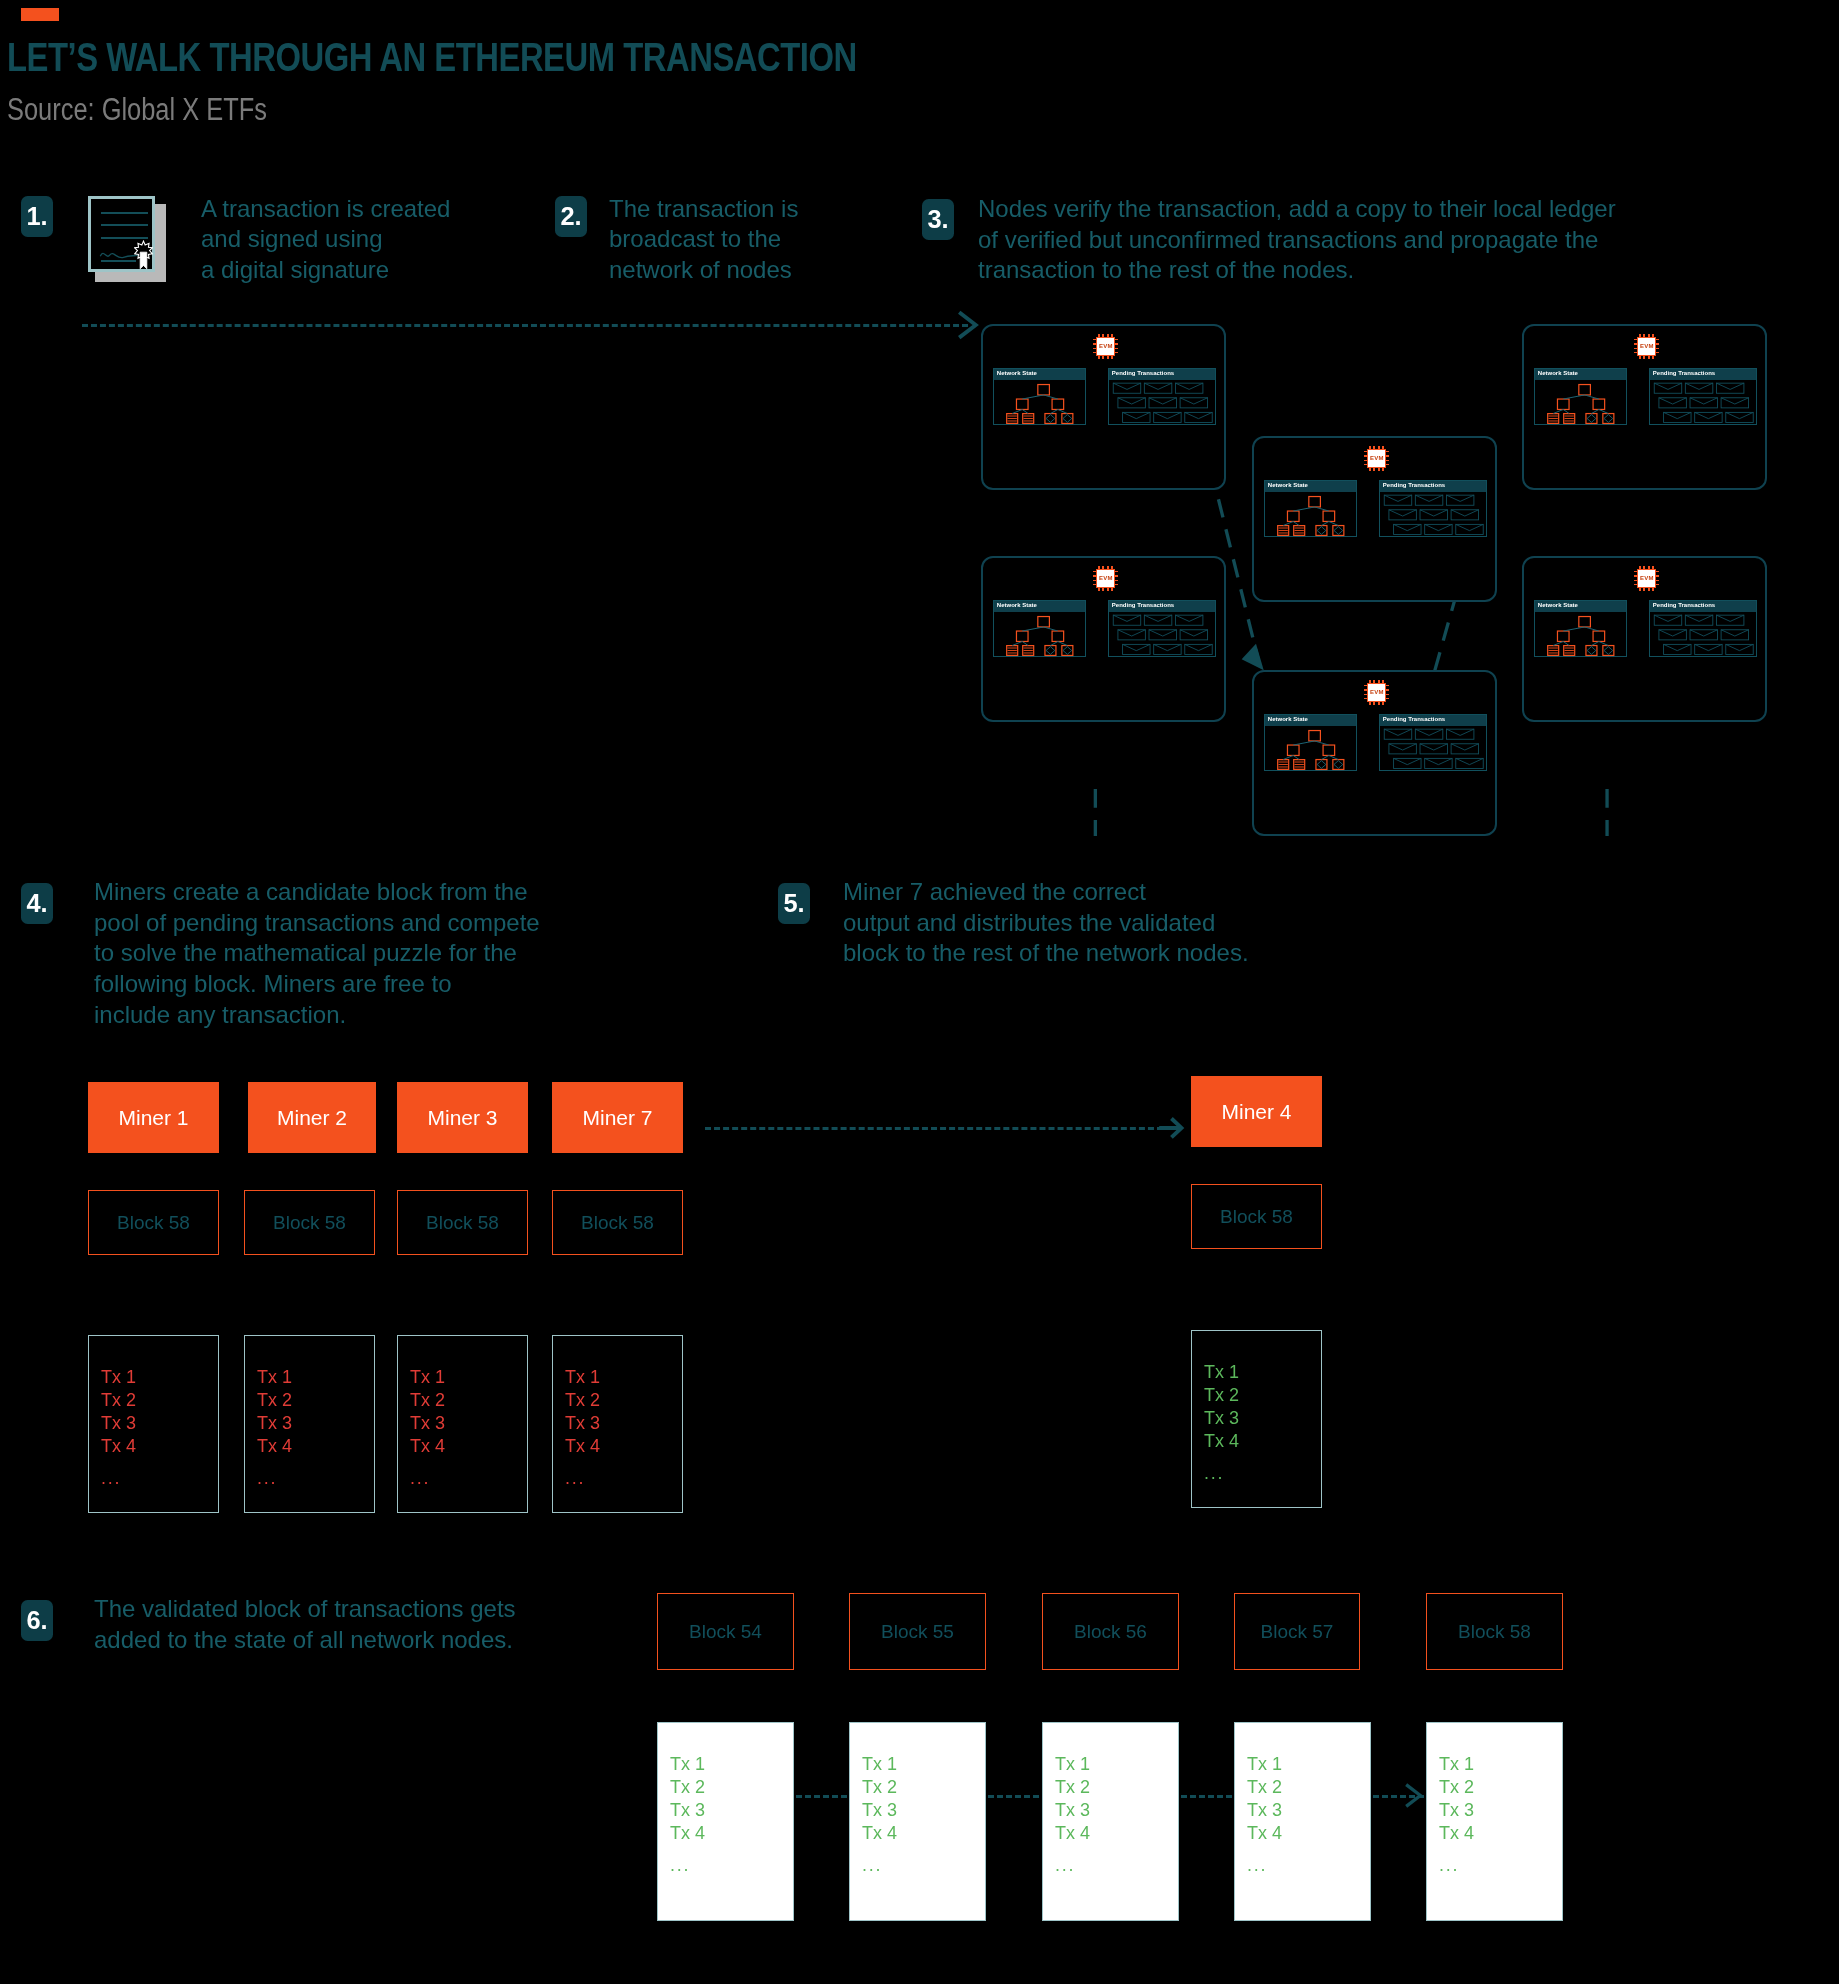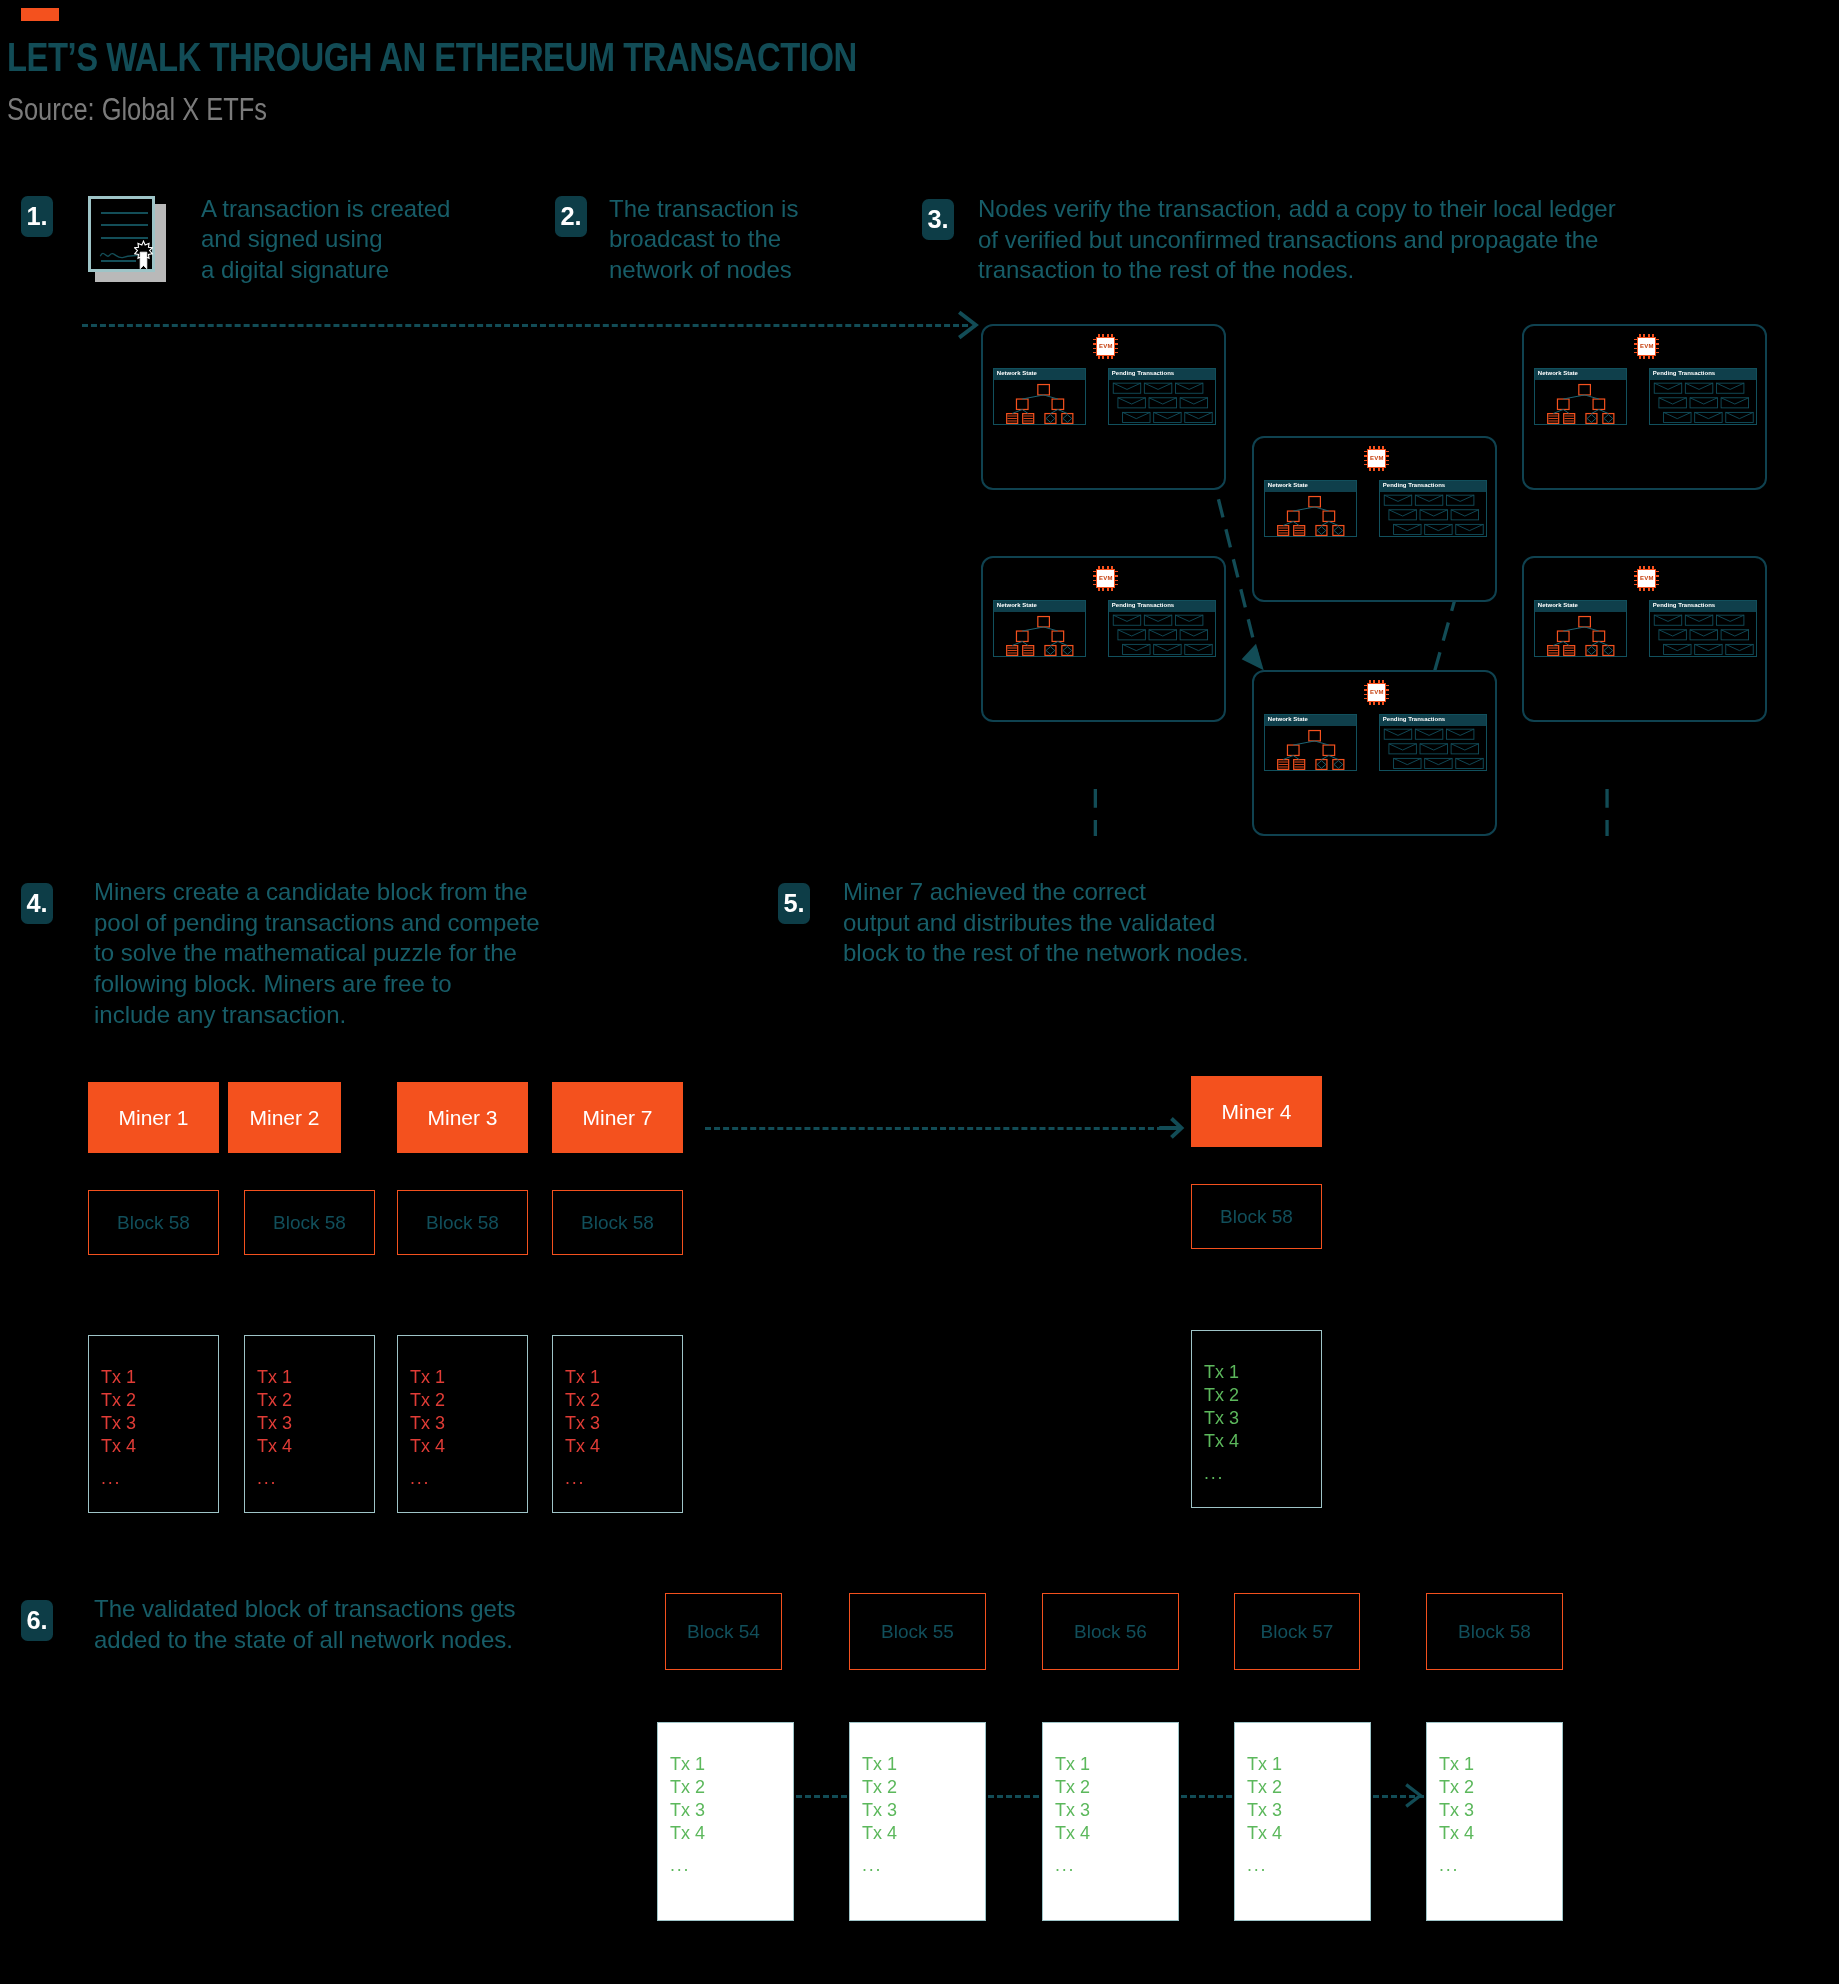--- a/index.html
+++ b/index.html
@@ -630,21 +630,21 @@
     <div class="block-box" style="left: 88px; top: 1190px; width: 131px; height: 65px;">
       <span>Block 58</span>
     </div>
     <div class="tx-box" style="left: 88px; top: 1308px; width: 131px; height: 178px;">
       <div style="color: rgb(224, 60, 54);">Tx 1</div>
       <div style="color: rgb(224, 60, 54);">Tx 2</div>
       <div style="color: rgb(224, 60, 54);">Tx 3</div>
       <div style="color: rgb(224, 60, 54);">Tx 4</div>
       <div class="ellipsis" style="color: rgb(224, 60, 54);">...</div>
     </div>
-    <div class="miner-head" style="left: 228px; top: 1082px; width: 113px; height: 71px;">
+    <div class="miner-head" style="left: 248px; top: 1082px; width: 128px; height: 71px;">
       <span>Miner 2</span>
     </div>
     <div class="block-box" style="left: 244px; top: 1190px; width: 131px; height: 65px;">
       <span>Block 58</span>
     </div>
     <div class="tx-box" style="left: 244px; top: 1308px; width: 131px; height: 178px;">
       <div style="color: rgb(224, 60, 54);">Tx 1</div>
       <div style="color: rgb(224, 60, 54);">Tx 2</div>
       <div style="color: rgb(224, 60, 54);">Tx 3</div>
       <div style="color: rgb(224, 60, 54);">Tx 4</div>
@@ -694,21 +694,21 @@
 <div class="dash-h" style="left:705px;top:1127px;width:458px;"></div>
 <svg class="abs" style="left:1158px;top:1114px;" width="28" height="29" viewBox="0 0 50 52">
   <path d="M2,25 L40,25 M24,8 L42,25 L24,42" fill="none" stroke="#124c56" stroke-width="7"></path>
 </svg>
 
 <div class="abs step-num" style="left:21px;top:1600px;width:32px;height:41px;font-size:25.4px;">6.</div>
 <div class="abs step-text" style="left:94px;top:1594px;width:585px;font-size:24px;line-height:1.28;">The validated block of transactions gets
 added to the state of all network nodes.</div>
 
 <div class="abs" id="chain-layer" style="left:0;top:0;width:1840px;height:1985px;">
-    <div class="block-box" style="left: 657px; top: 1593px; width: 117px; height: 77px; margin-left: 8px;">
+    <div class="block-box" style="left: 657px; top: 1593px; width: 137px; height: 77px;">
       <span>Block 54</span>
     </div>
     <div class="tx-box white" style="left: 657px; top: 1695px; width: 137px; height: 199px;">
       <div class="tx-green">Tx 1</div>
       <div class="tx-green">Tx 2</div>
       <div class="tx-green">Tx 3</div>
       <div class="tx-green">Tx 4</div>
       <div class="ellipsis tx-green">...</div>
     </div>
     <div class="dash-h" style="left: 796px; top: 1795px; width: 51px;"></div>

